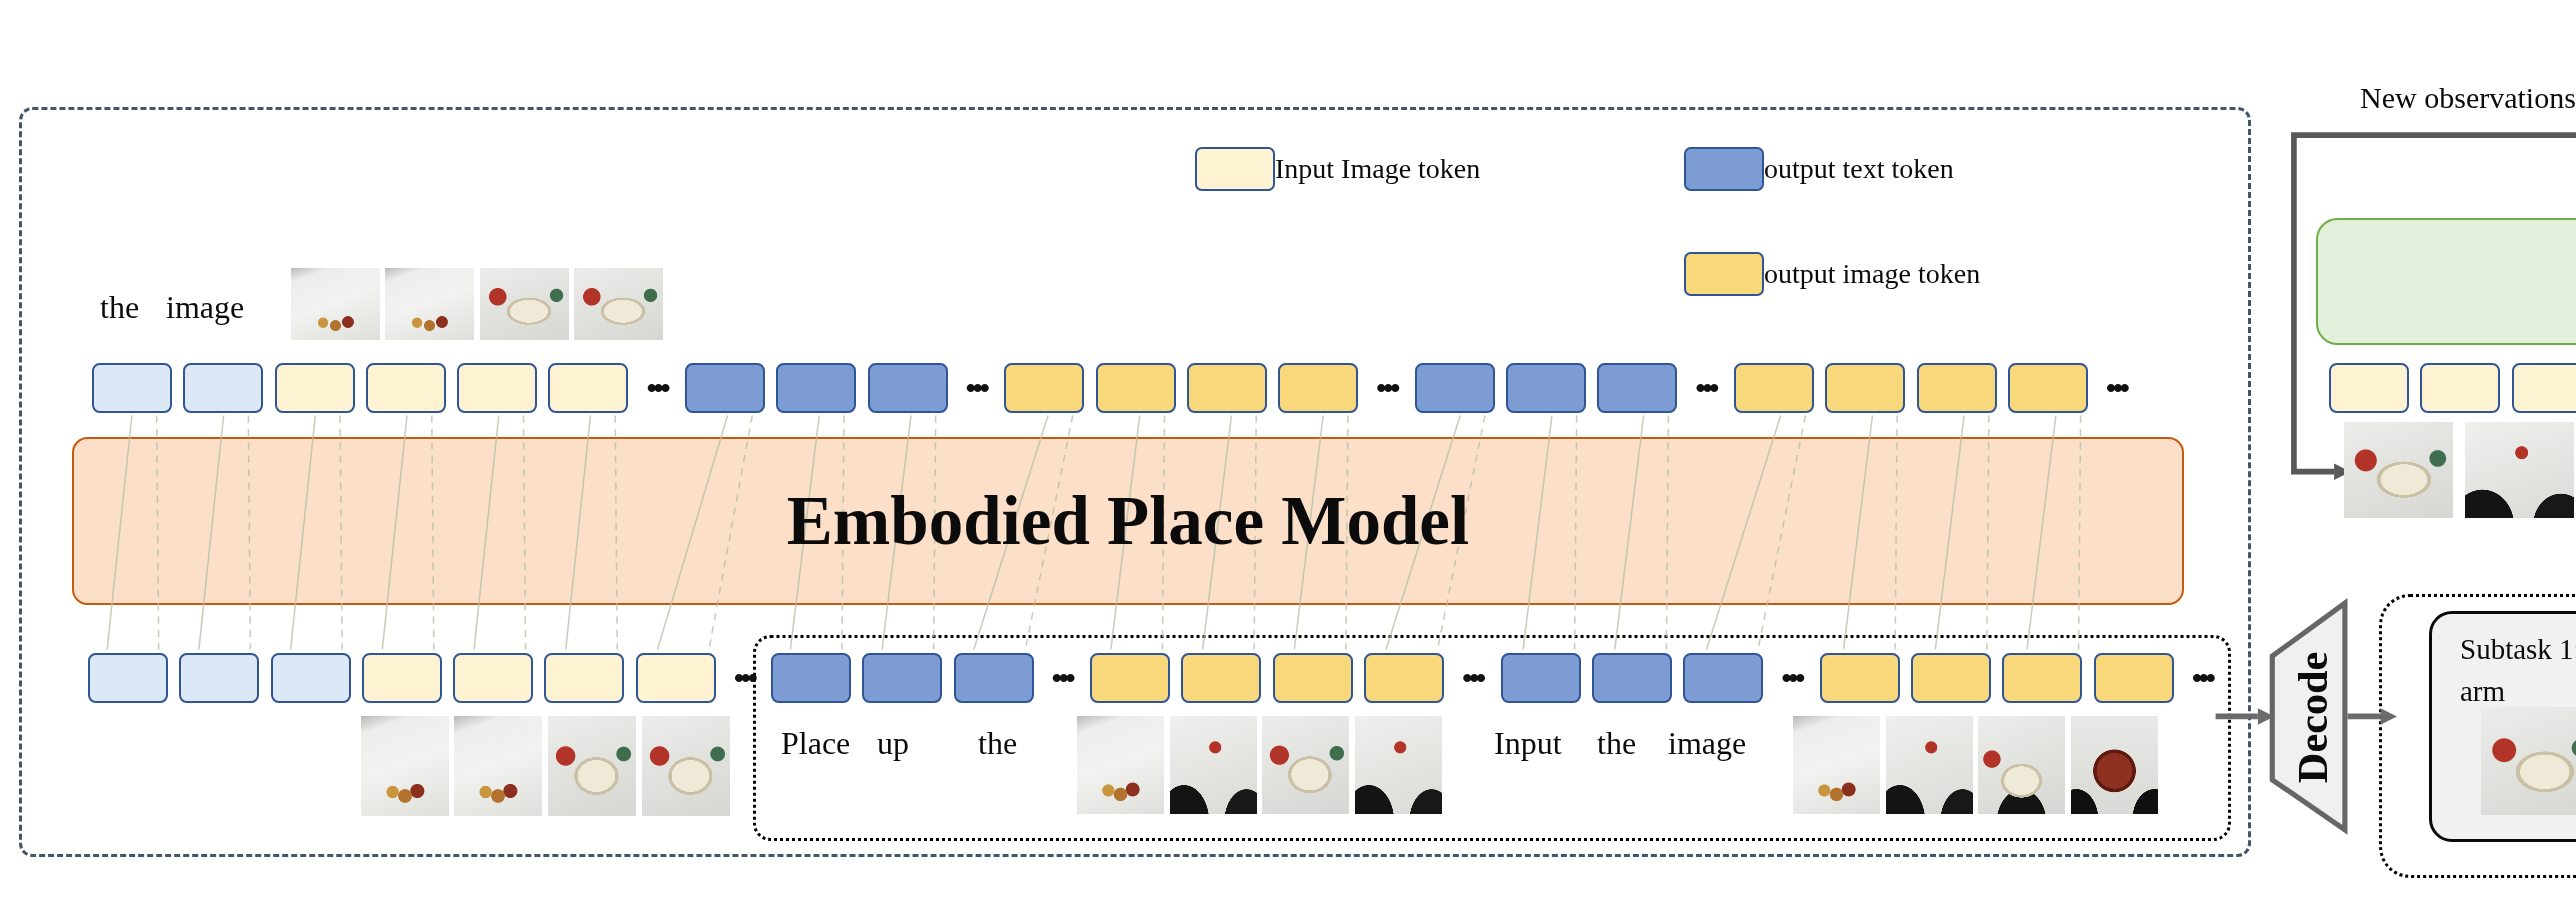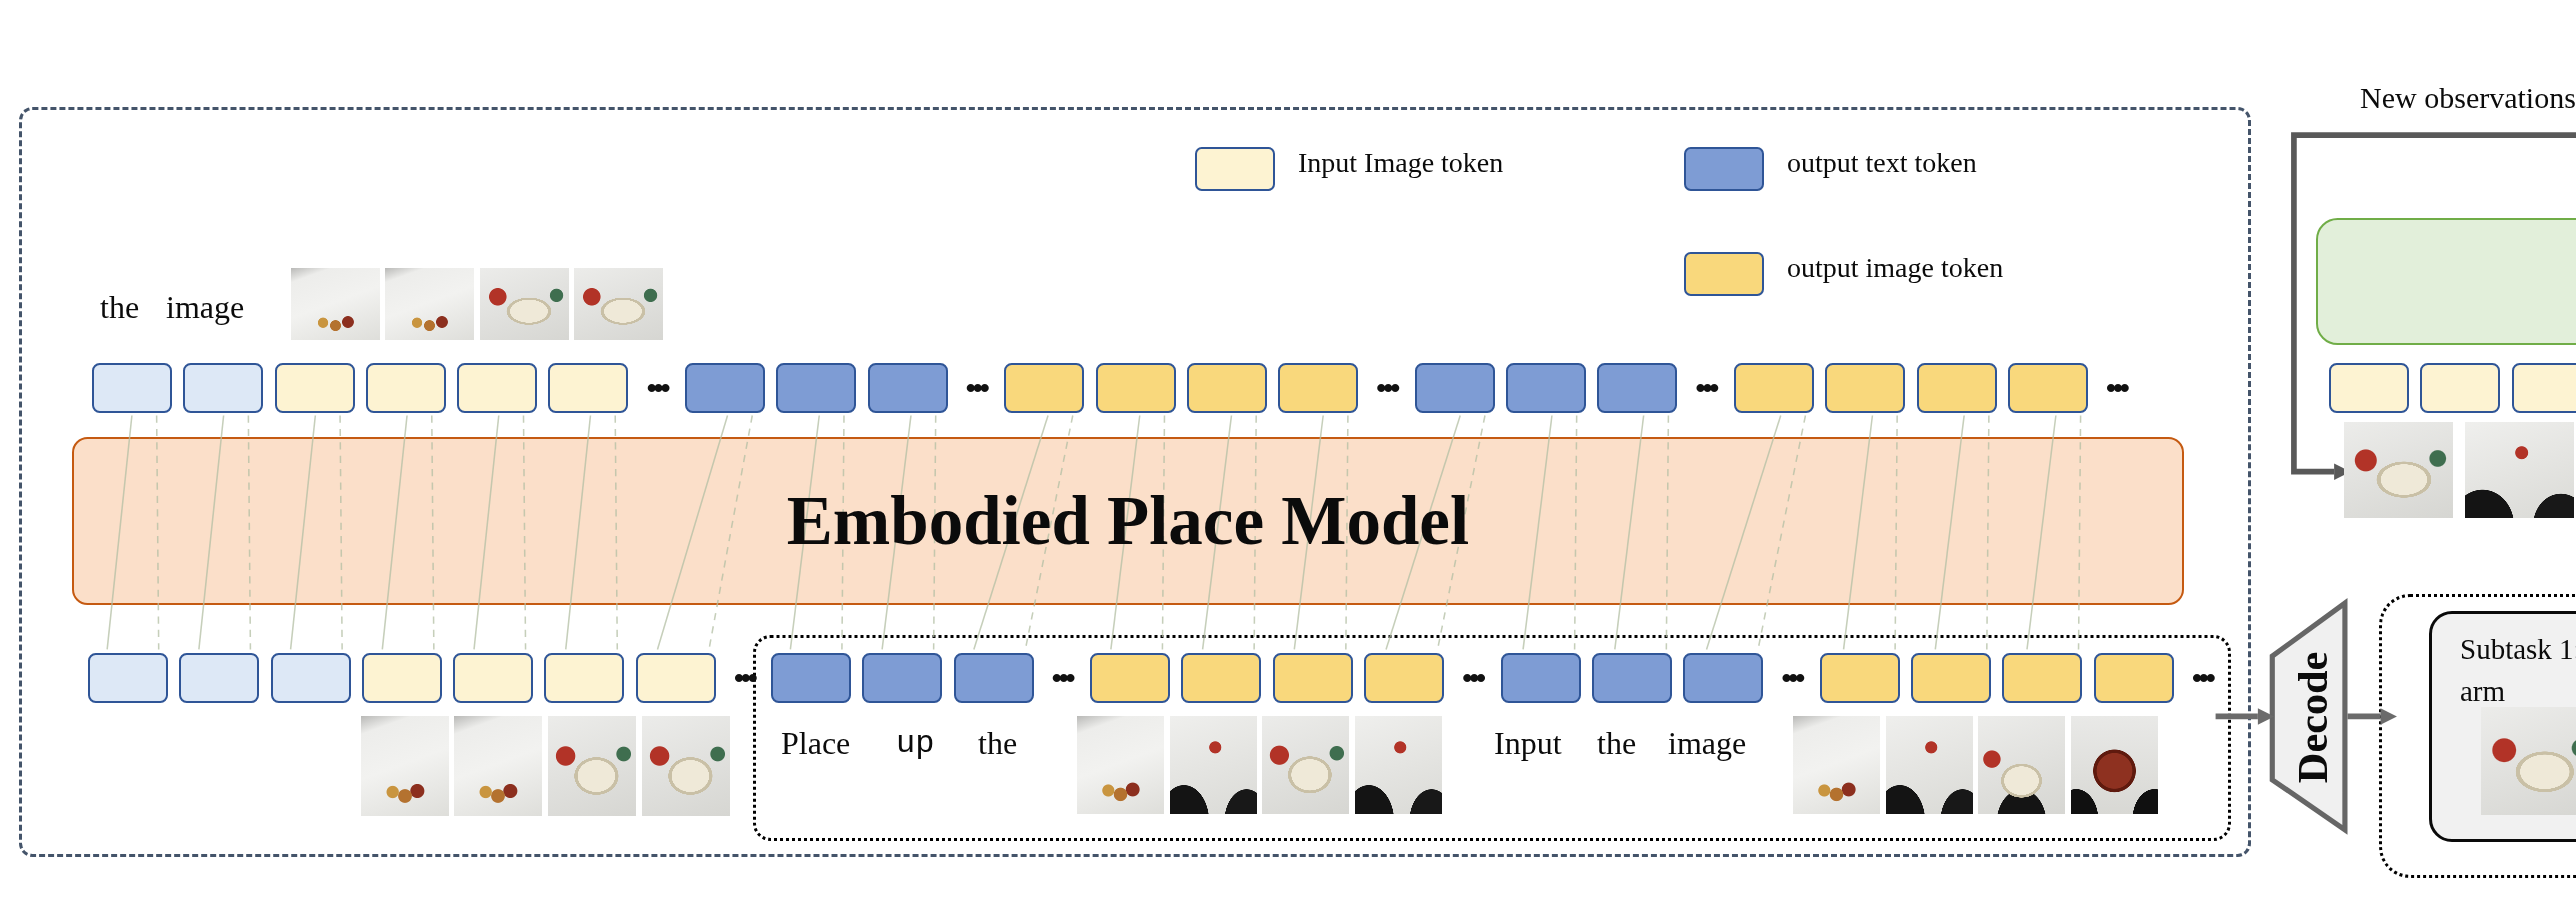--- a/index.html
+++ b/index.html
@@ -27,21 +27,21 @@
 
   
   .word{position:absolute;font-size:32px;z-index:6;white-space:nowrap;}
   .lbl{position:absolute;z-index:6;text-align:center;}
   .title-ewm{position:absolute;display:flex;align-items:center;justify-content:center;
              font-weight:bold;font-size:69px;z-index:6;}
   .title-vlm{font-weight:bold;font-size:39px;display:flex;align-items:center;justify-content:center;}
   .sub-title{position:absolute;font-size:29px;line-height:1.45;z-index:6;}
 
   
-  .leg{position:absolute;display:flex;align-items:flex-start;gap:23px;font-size:28px;z-index:6;}
+  .leg{position:absolute;display:flex;align-items:center;font-size:28px;z-index:6;}
   .leg .sw{width:77px;height:44px;border-radius:6.7px;border:2.1px solid #2f5597;box-sizing:border-box;}
 
   
   .ph{position:absolute;z-index:6;background:linear-gradient(170deg,#efefed 0%,#e2e2df 55%,#d2d2ce 100%);}
   .pv-dots{background:
      radial-gradient(circle at 36% 76%,#c9953f 0 6%,transparent 7%),
      radial-gradient(circle at 50% 80%,#b4722f 0 7%,transparent 8%),
      radial-gradient(circle at 64% 75%,#8c2f1e 0 7%,transparent 8%),
      linear-gradient(160deg,#b9b9b7 0%,#ededeb 14%,#f2f2f0 48%,#dededa 100%);}
   .pv-plate{background:
@@ -151,21 +151,21 @@
       <div class="tk ot"></div>
       <span class="ell">•••</span>
       <div class="tk oi"></div>
       <div class="tk oi"></div>
       <div class="tk oi"></div>
       <div class="tk oi"></div>
       <span class="ell">•••</span>
     </div>
 
   <span class="word" style="left:781px;top:725px;">Place</span>
-  <span class="word" style="left:896px;top:725px;font-family:Liberation Mono, monospace;">up</span>
+  <span class="word" style="left:877px;top:725px;">up</span>
   <span class="word" style="left:978px;top:725px;">the</span>
   <span class="word" style="left:1494px;top:725px;">Input</span>
   <span class="word" style="left:1597px;top:725px;">the</span>
   <span class="word" style="left:1668px;top:725px;">image</span>
 
   <div class="ph pv-dots" style="left:361px;top:716px;width:88px;height:100px;"></div>
   <div class="ph pv-dots" style="left:454px;top:716px;width:88px;height:100px;"></div>
   <div class="ph pv-plate" style="left:548px;top:716px;width:88px;height:100px;"></div>
   <div class="ph pv-plate" style="left:642px;top:716px;width:88px;height:100px;"></div>
 

